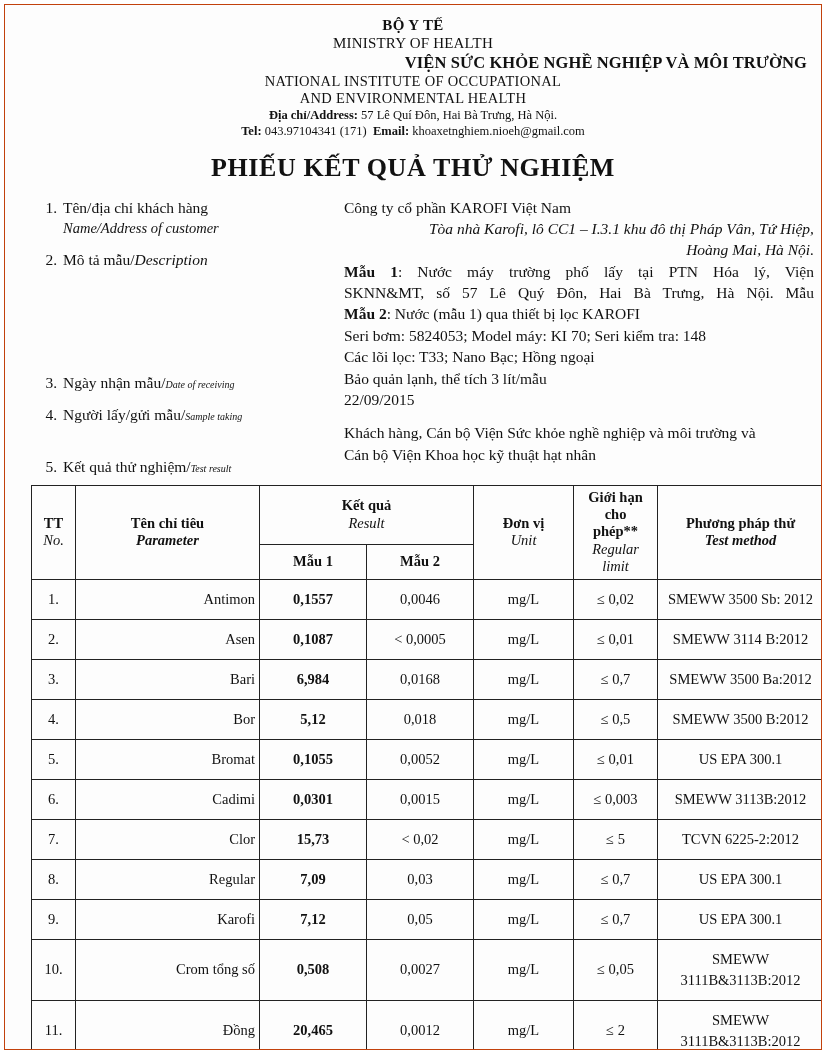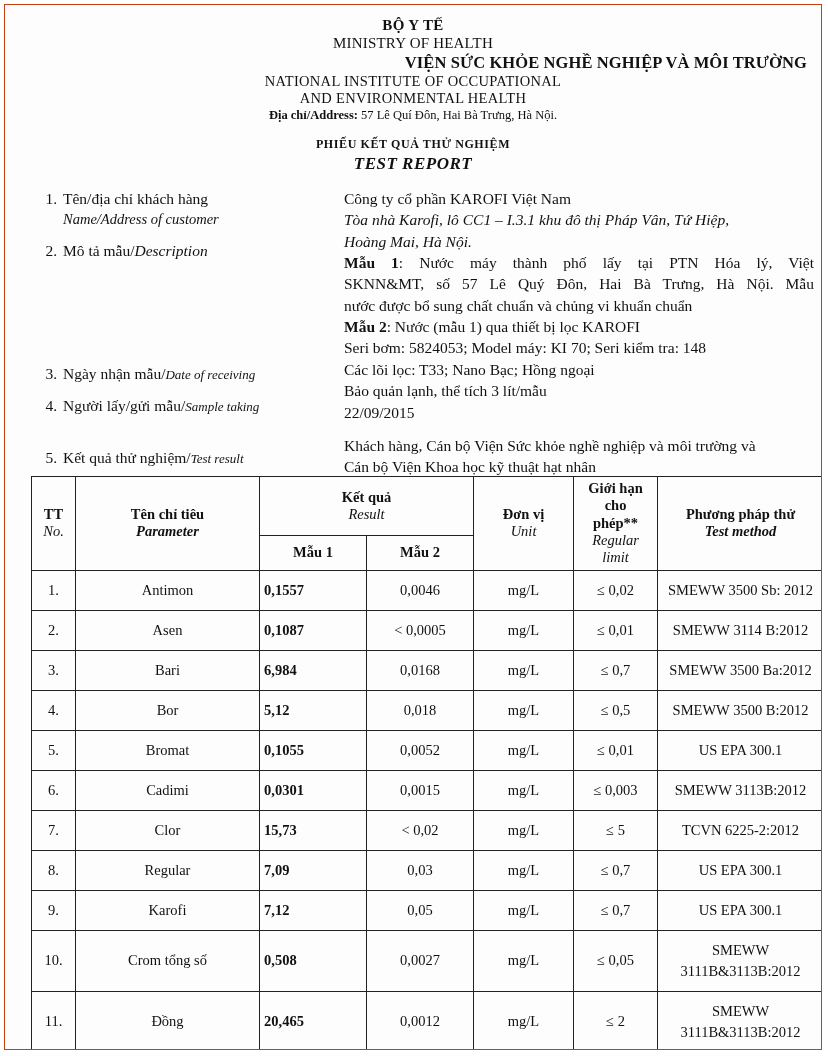--- a/index.html
+++ b/index.html
@@ -62,21 +62,21 @@
     margin-top: 1px;
   }
   .lh-address b, .lh-contact b { font-weight: bold; text-align: center; }
 
   
   .doc-title {
     text-align: center;
     margin-top: 14px;
   }
   .doc-title-vn {
-    font-size: 12px;
+    font-size: 26px;
     font-weight: bold;
     letter-spacing: 0.6px;
   }
   .doc-title-en {
     font-size: 17px;
     font-weight: bold;
     font-style: italic;
     letter-spacing: 0.5px;
     margin-top: 2px;
   }
@@ -108,37 +108,37 @@
     display: inline-block;
     width: 20px;
     text-align: right;
     margin-right: 6px;
   }
   .ln .it {
     font-style: italic;
   }
   .ln .it-sm {
     font-style: italic;
-    font-size: 13px;
+    font-size: 10px;
   }
   .sub-ital {
     font-size: 14.5px;
     font-style: italic;
     margin-left: 26px;
     line-height: 1.4;
   }
   .gap-a { height: 11px; }
   .gap-b { height: 34px; }
   .gap-c { height: 20px; }
 
   .rln {
     font-size: 15.5px;
     line-height: 1.38;
   }
-  .rln.ital { font-style: italic; }
+  .rln.ital { font-style: italic; text-align: right; }
   .rln b { font-weight: bold; }
   .rln.just {
     text-align: justify;
     text-align-last: justify;
   }
 
   
   .tbl-wrap {
     margin: 8px 12px 0 12px;
   }
@@ -163,24 +163,25 @@
   .th-en { font-style: italic; font-weight: normal; display: block; }
   .th-en-b { font-style: italic; font-weight: bold; display: block; }
 
   td.c-no {
     text-align: center;
     font-size: 14px;
     padding-top: 8px;
     vertical-align: bottom;
   }
   td.c-param {
-    text-align: center;
+    text-align: right;
     padding-left: 8px;
   }
   td.c-m1 {
+    text-align: center;
     font-weight: bold;
   }
   td.c-m2 { text-align: center; }
   td.c-unit { text-align: center; }
   td.c-limit { text-align: center; }
   td.c-method {
     text-align: center;
     line-height: 1.45;
   }
   tr.tall td { height: 52px; }
@@ -196,25 +197,30 @@
     <div class="letterhead">
       <div class="lh-ministry-vn">BỘ Y TẾ</div>
       <div class="lh-ministry-en">MINISTRY OF HEALTH</div>
       <div class="lh-institute-vn">VIỆN SỨC KHỎE NGHỀ NGHIỆP VÀ MÔI TRƯỜNG</div>
       <div class="lh-institute-en1">NATIONAL INSTITUTE OF OCCUPATIONAL</div>
       <div class="lh-institute-en2">AND ENVIRONMENTAL HEALTH</div>
       <div class="lh-address">
         <b>Địa chỉ/Address:</b>
         <span>57 Lê Quí Đôn, Hai Bà Trưng, Hà Nội.</span>
       </div>
+      <div class="lh-contact">
+        <b>Tel:</b>
+        <span>043.97104341 (171)</span>
+        &nbsp;<b>Email:</b>
+        <span>khoaxetnghiem.nioeh@gmail.com</span>
+      </div>
     </div>
 
     <div class="doc-title">
       <div class="doc-title-vn">PHIẾU KẾT QUẢ THỬ NGHIỆM</div>
-      <div class="doc-title-en">TEST REPORT</div>
     </div>
 
     <div class="info">
 
       <div class="info-left">
         <div class="ln">
           <span class="num">1.</span><span>Tên/địa chỉ khách hàng</span>
         </div>
         <div class="sub-ital">Name/Address of customer</div>
         <div class="gap-a"></div>
@@ -235,23 +241,22 @@
         <div class="gap-a"></div>
         <div class="ln">
           <span class="num">5.</span><span>Kết quả thử nghiệm/</span><span class="it-sm">Test result</span>
         </div>
       </div>
 
       <div class="info-right">
         <div class="rln">Công ty cổ phần KAROFI Việt Nam</div>
         <div class="rln ital">Tòa nhà Karofi, lô CC1 – I.3.1 khu đô thị Pháp Vân, Tứ Hiệp,</div>
         <div class="rln ital">Hoàng Mai, Hà Nội.</div>
-        <div class="rln just"><b>Mẫu 1</b><span>: Nước máy thành phố lấy tại PTN Hóa lý, Việt</span></div>
+        <div class="rln just"><b>Mẫu 1</b><span>: Nước máy trường phố lấy tại PTN Hóa lý, Viện</span></div>
         <div class="rln just">SKNN&amp;MT, số 57 Lê Quý Đôn, Hai Bà Trưng, Hà Nội. Mẫu</div>
-        <div class="rln">nước được bổ sung chất chuẩn và chủng vi khuẩn chuẩn</div>
         <div class="rln"><b>Mẫu 2</b><span>: Nước (mẫu 1) qua thiết bị lọc KAROFI</span></div>
         <div class="rln">Seri bơm: 5824053; Model máy: KI 70; Seri kiểm tra: 148</div>
         <div class="rln">Các lõi lọc: T33; Nano Bạc; Hồng ngoại</div>
         <div class="rln">Bảo quản lạnh, thể tích 3 lít/mẫu</div>
         <div class="rln">22/09/2015</div>
         <div style="height:12px"></div>
         <div class="rln">Khách hàng, Cán bộ Viện Sức khỏe nghề nghiệp và môi trường và</div>
         <div class="rln">Cán bộ Viện Khoa học kỹ thuật hạt nhân</div>
       </div>
 

